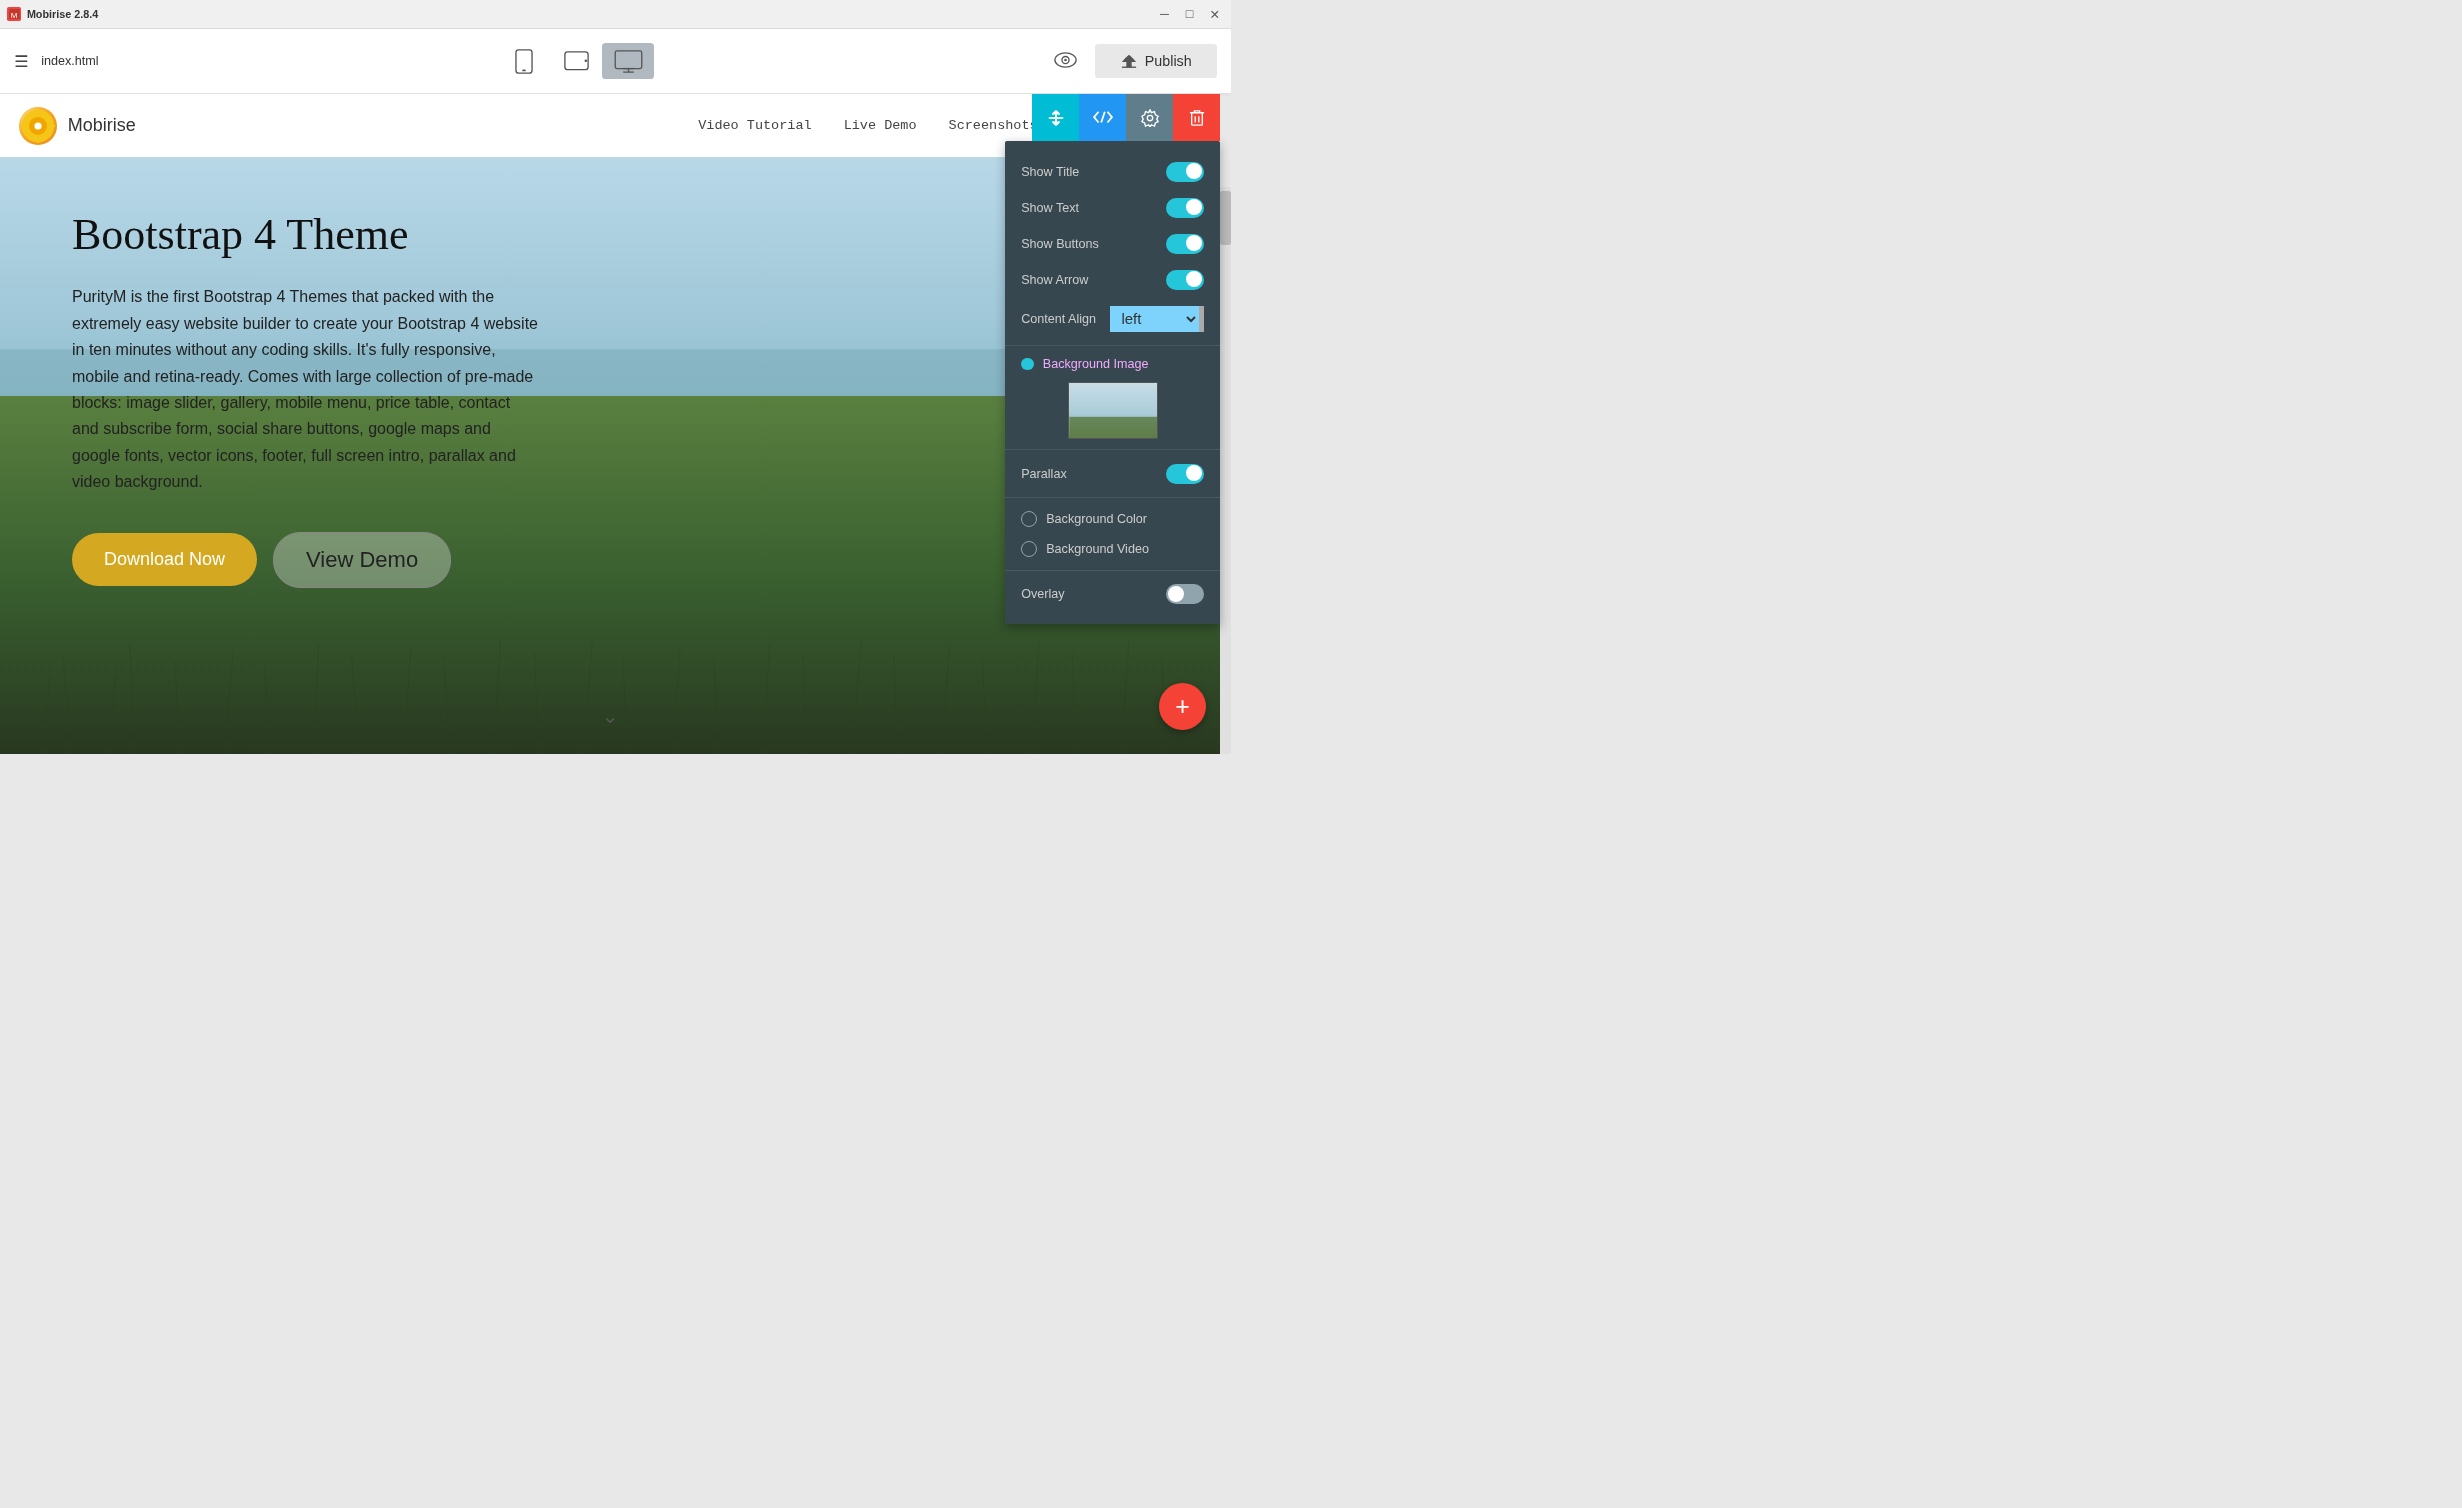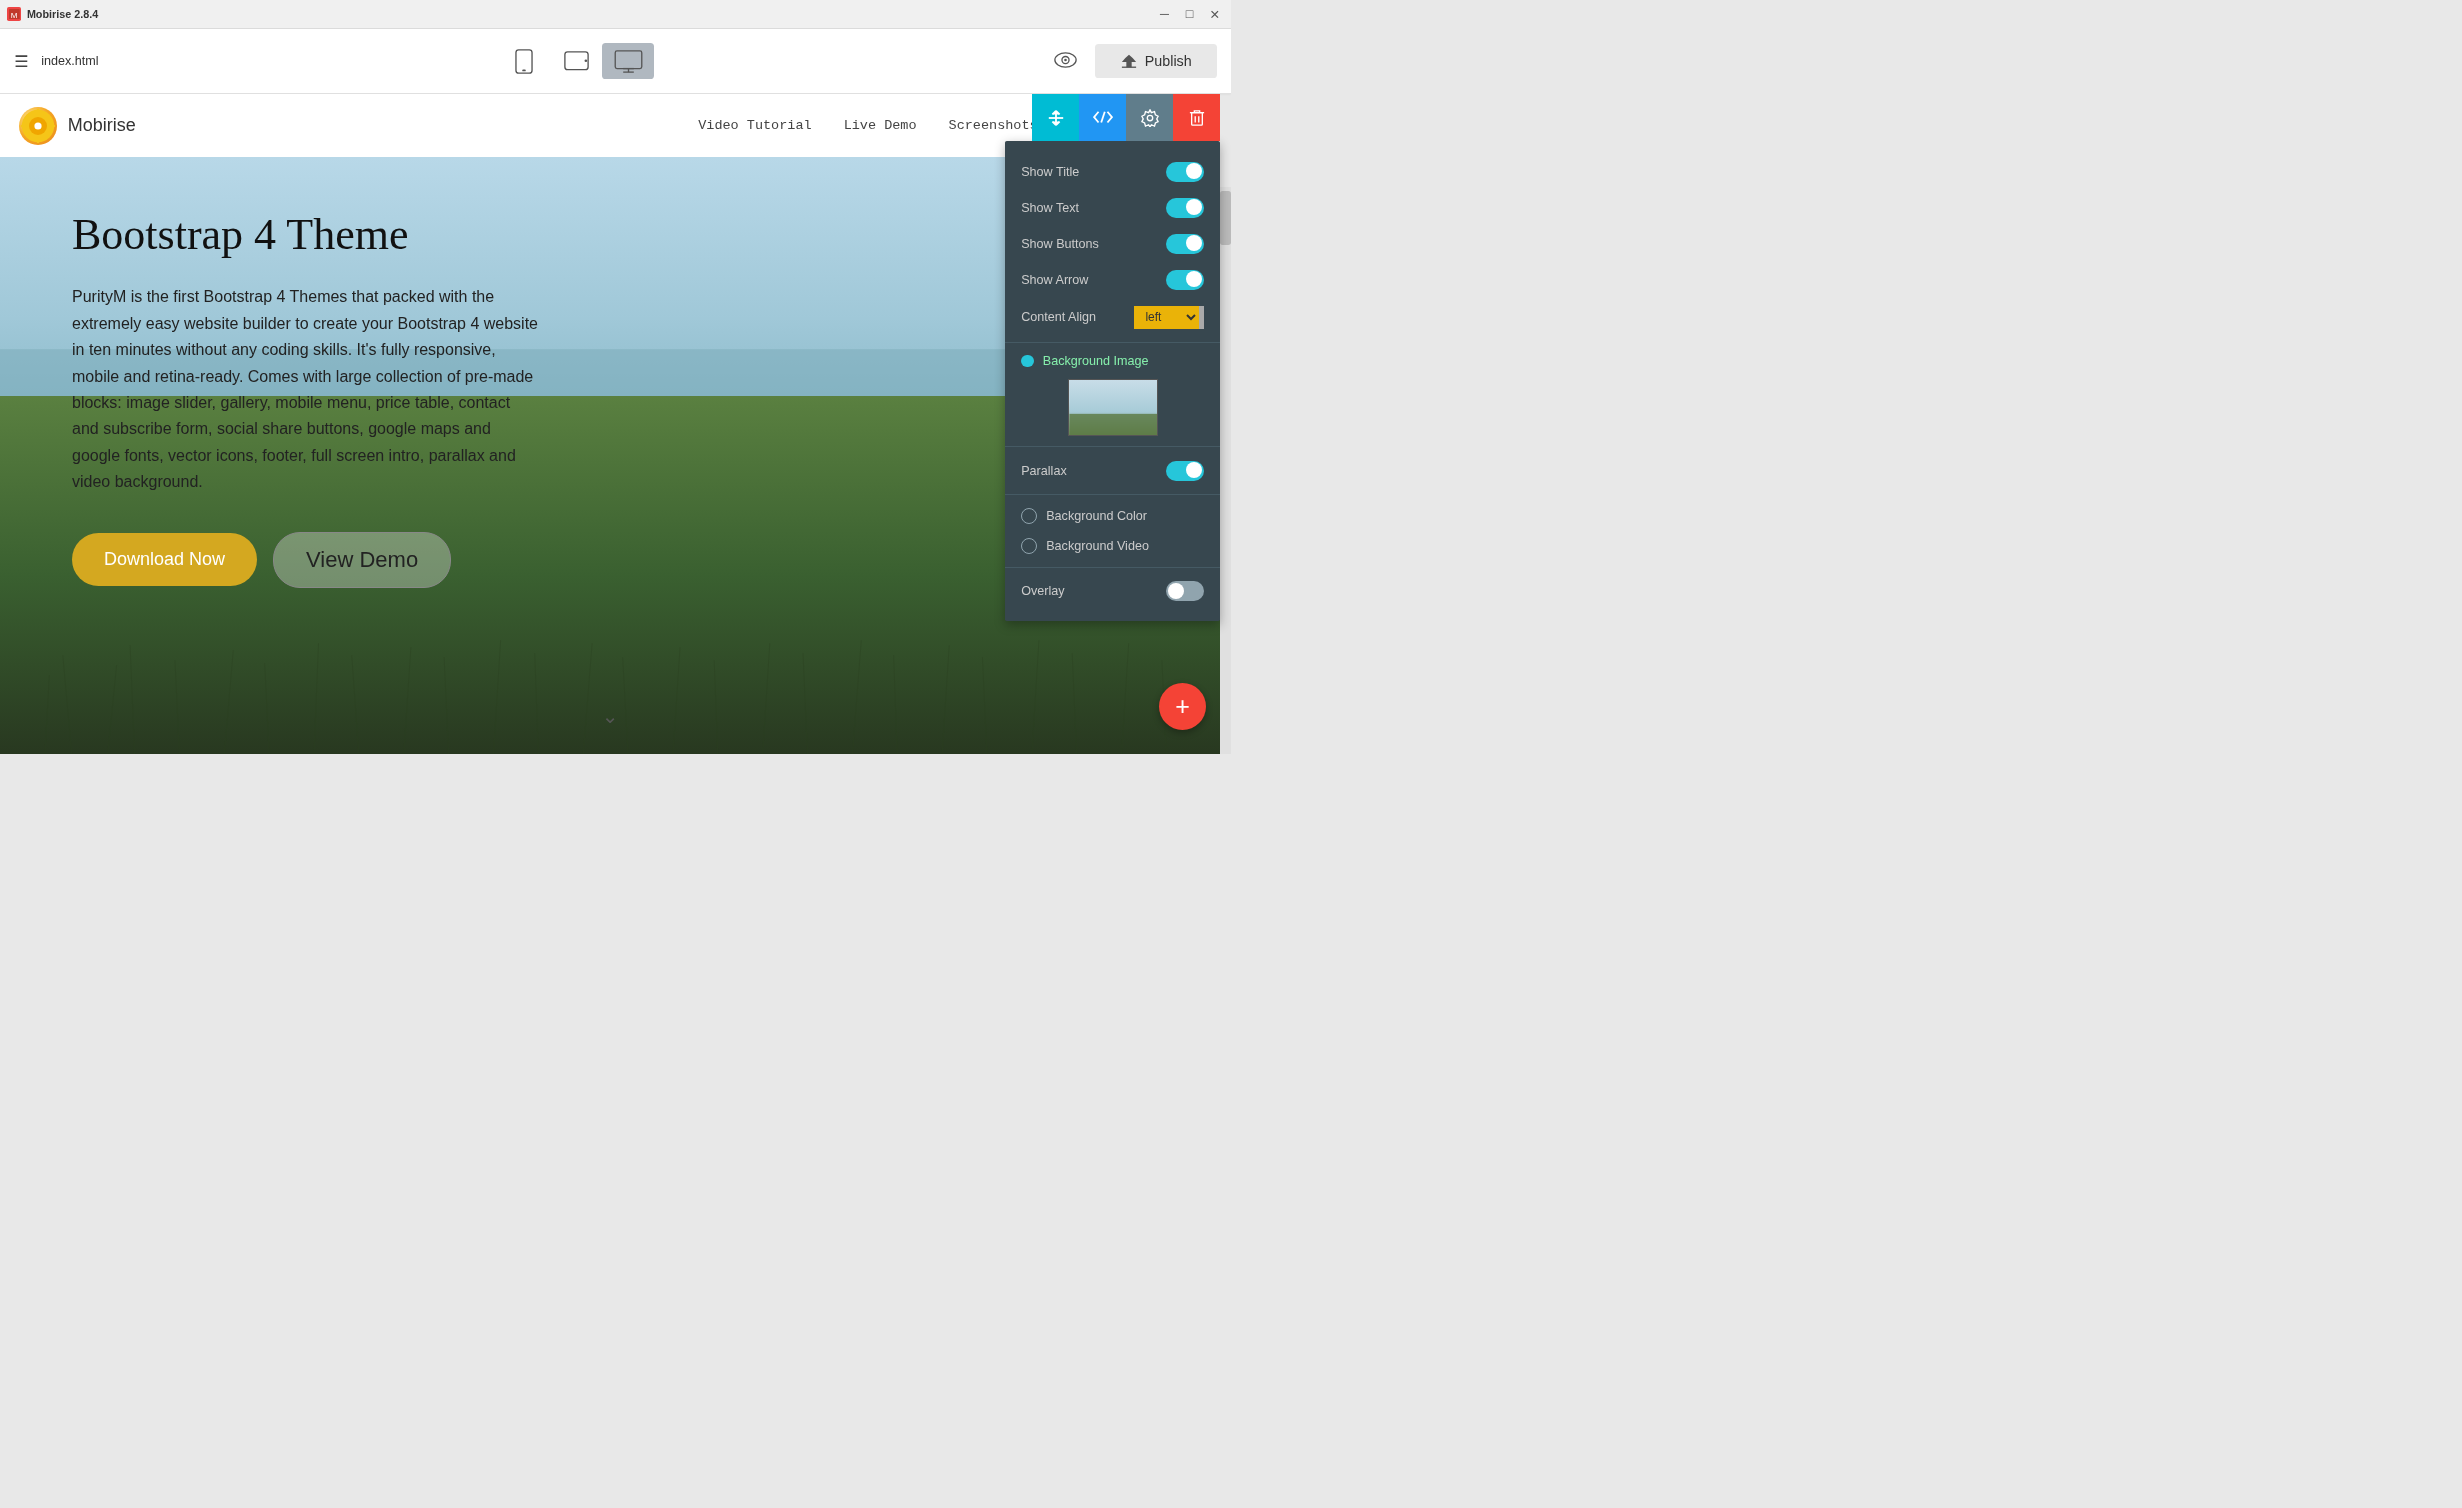--- a/index.html
+++ b/index.html
@@ -257,26 +257,26 @@
       width: 16px; height: 16px;
       border-radius: 50%;
       background: white;
       transition: left 0.2s;
     }
     .toggle.on .toggle-thumb { left: 20px; }
     .toggle.off .toggle-thumb { left: 1.8px; }
 
     
     .align-select {
-      background: #eab308;
+      background: #7dd3fc;
       border: none;
       padding: 3.6px 7.2px;
-      font-size: 12px;
+      font-size: 15px;
       color: #333;
-      width: 70px;
+      width: 94px;
       cursor: pointer;
       border-right: 5.4px solid #aaa;
     }
 
     
     .bg-image-thumb {
       width: 90px; height: 57px;
       margin: 0 auto;
       border: 0.9px solid #555;
       overflow: hidden;
@@ -305,21 +305,21 @@
       display: flex;
       align-items: center;
       gap: 9px;
     }
     .bg-image-dot {
       width: 12.6px; height: 12.6px;
       border-radius: 50%;
       background: #26c6da;
       flex-shrink: 0;
     }
-    .bg-image-label { font-size: 12.6px; color: #86efac; }
+    .bg-image-label { font-size: 12.6px; color: #f0abfc; }
 
     .divider { height: 0.9px; background: #455a64; margin: 5.4px 0; }
 
     
     .fab-btn {
       position: absolute;
       bottom: 25px;
       right: 25px;
       width: 47px; height: 47px;
       border-radius: 50%;

